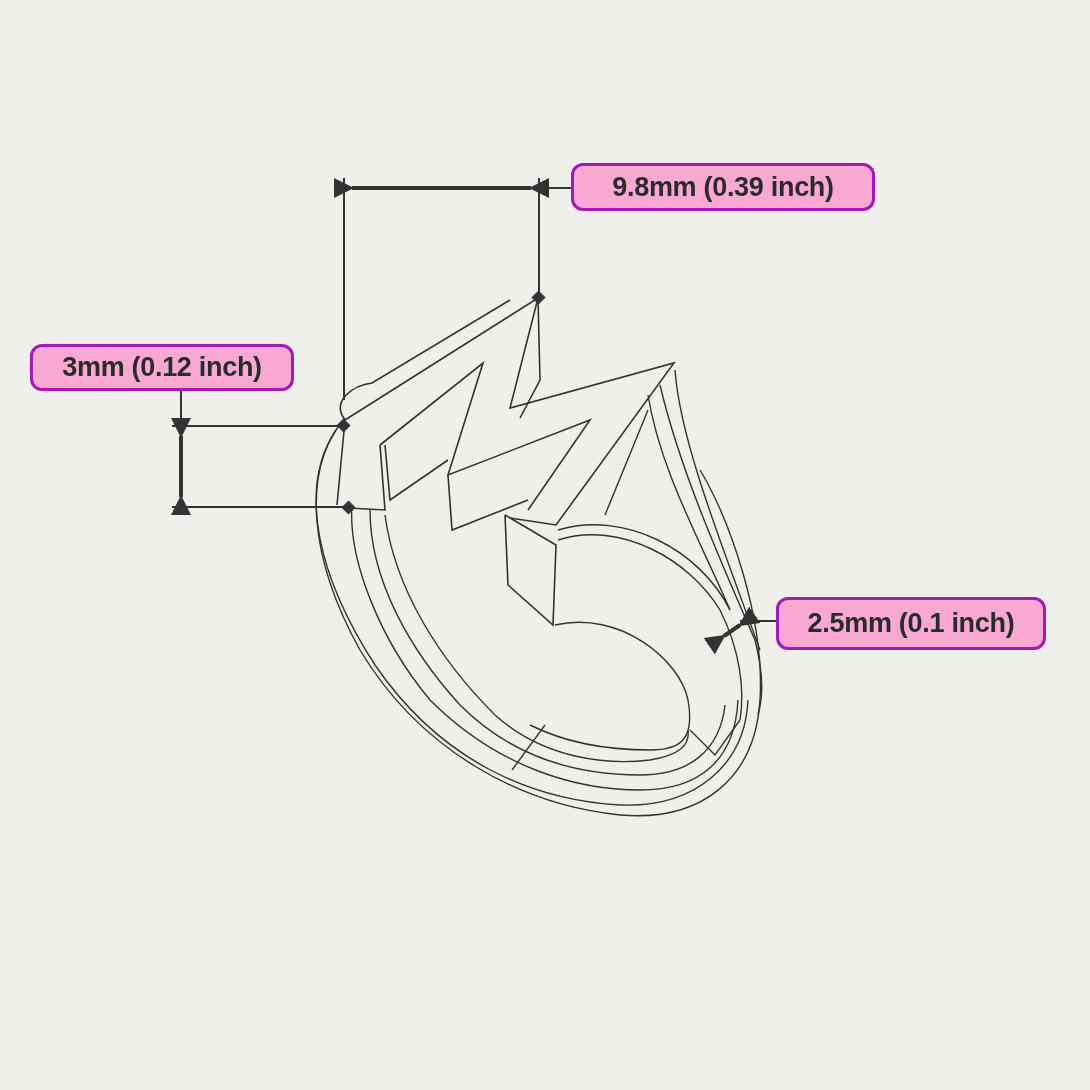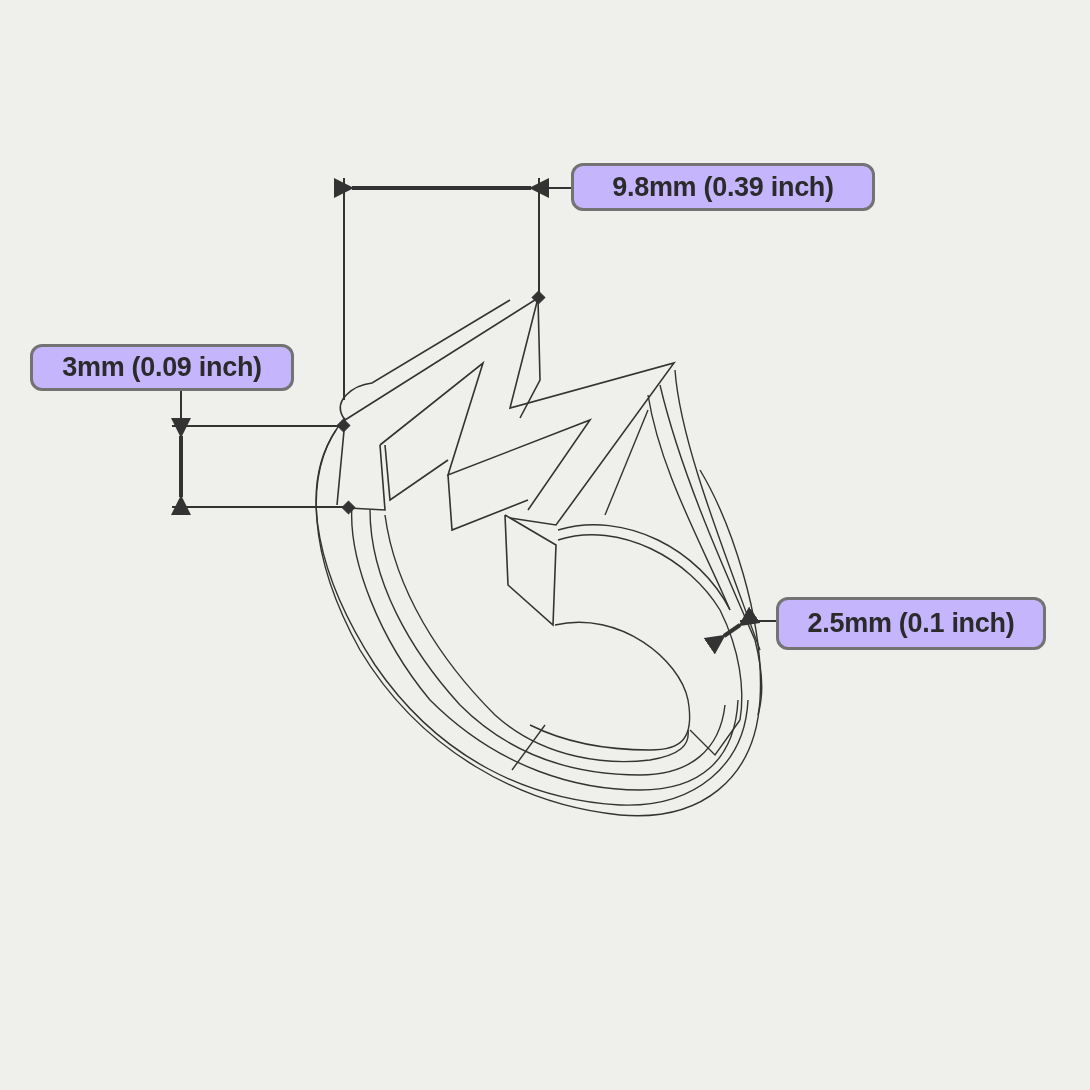--- a/index.html
+++ b/index.html
@@ -6,23 +6,23 @@
   body {
     width: 1090px; height: 1090px; overflow: hidden;
     background: #efefeb;
     font-family: "Liberation Sans", sans-serif;
     position: relative;
   }
   .canvas { position: absolute; left: 0; top: 0; width: 1090px; height: 1090px; }
   .label {
     position: absolute;
     box-sizing: border-box;
-    border: 3px solid #737373;
+    border: 3px solid #a21caf;
     border-radius: 12px;
-    background: #c4b5fd;
+    background: #f9a8d4;
     color: #2b2b2b;
     font-size: 27px;
     font-weight: bold;
     letter-spacing: -0.3px;
     display: flex; align-items: center; justify-content: center;
     white-space: nowrap;
   }
   #lbl-width  { left: 571px; top: 163px; width: 304px; height: 48px; }
   #lbl-height { left: 30px;  top: 344px; width: 264px; height: 47px; }
   #lbl-band   { left: 776px; top: 597px; width: 270px; height: 53px; }
@@ -83,14 +83,14 @@
     <rect x="344" y="503" width="9" height="9" transform="rotate(45 348.5 507.5)" fill="#333"></rect>
   </g>
 
   <g stroke="#333">
     <line x1="740" y1="621" x2="776" y2="621" stroke-width="2"></line>
     <line x1="724" y1="636" x2="740" y2="625" stroke-width="4" marker-start="url(#arrowL)" marker-end="url(#arrowL)"></line>
   </g>
 </svg>
 
 <div id="lbl-width" class="label">9.8mm (0.39 inch)</div>
-<div id="lbl-height" class="label">3mm (0.09 inch)</div>
+<div id="lbl-height" class="label">3mm (0.12 inch)</div>
 <div id="lbl-band" class="label">2.5mm (0.1 inch)</div>
 
 </body></html>

